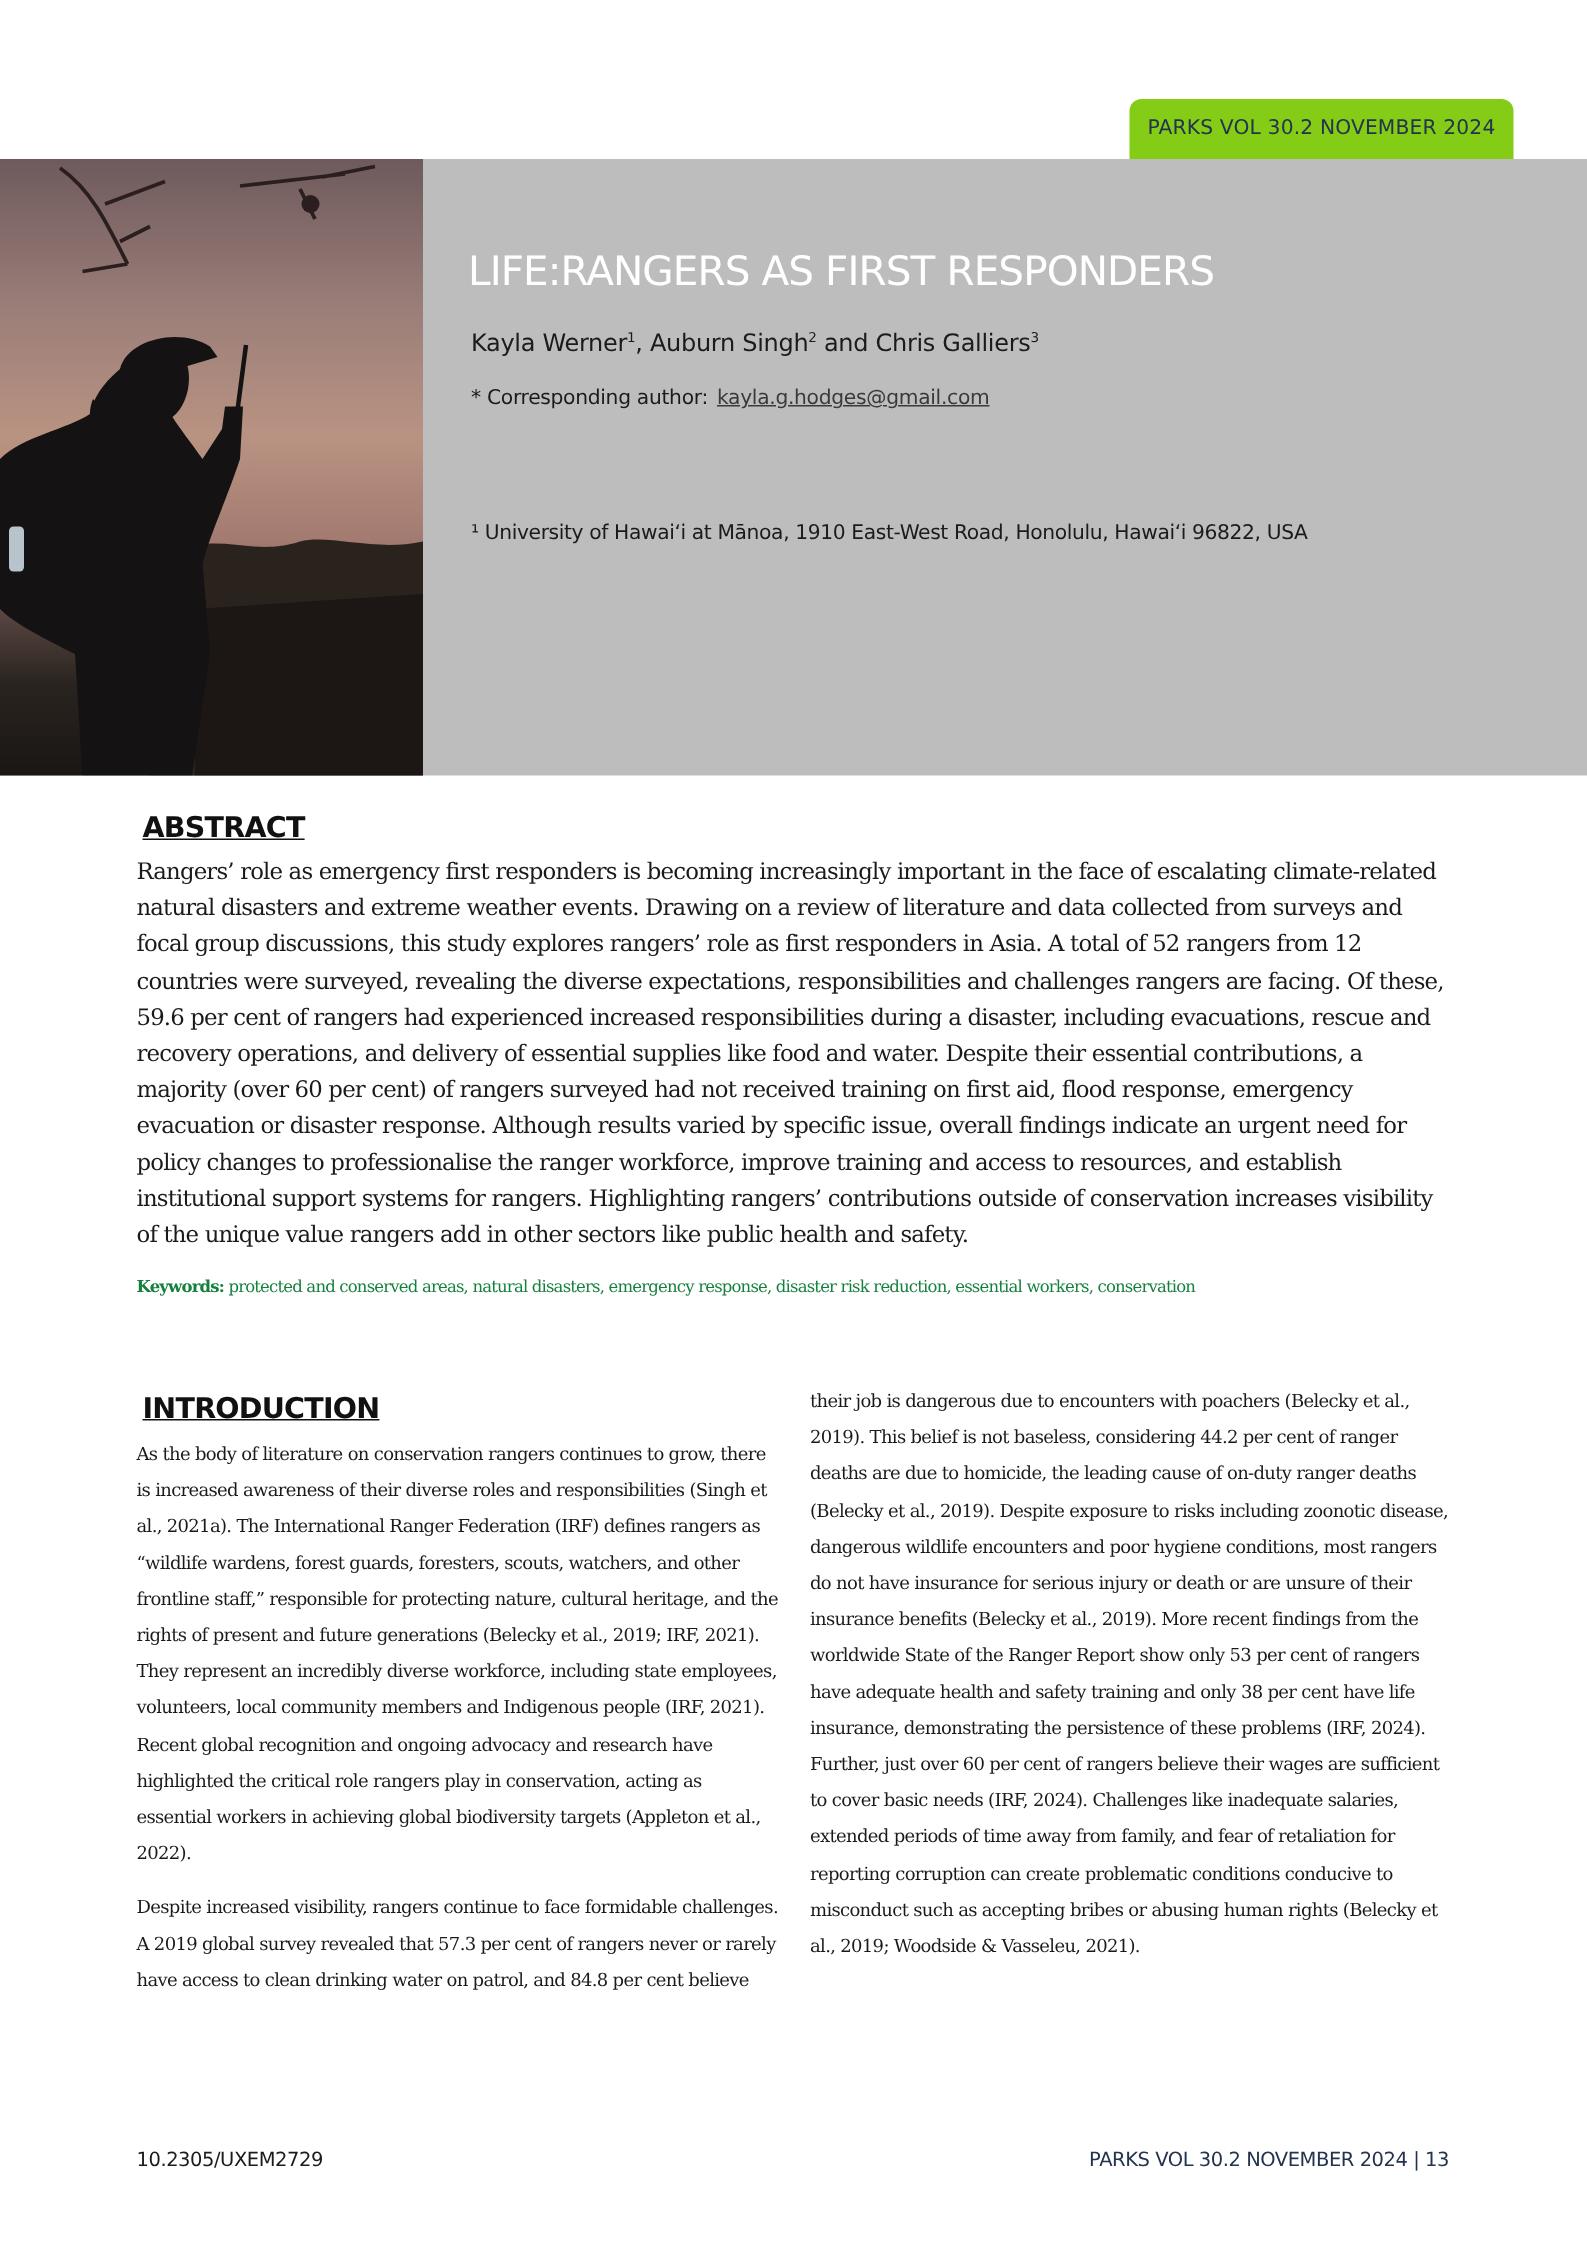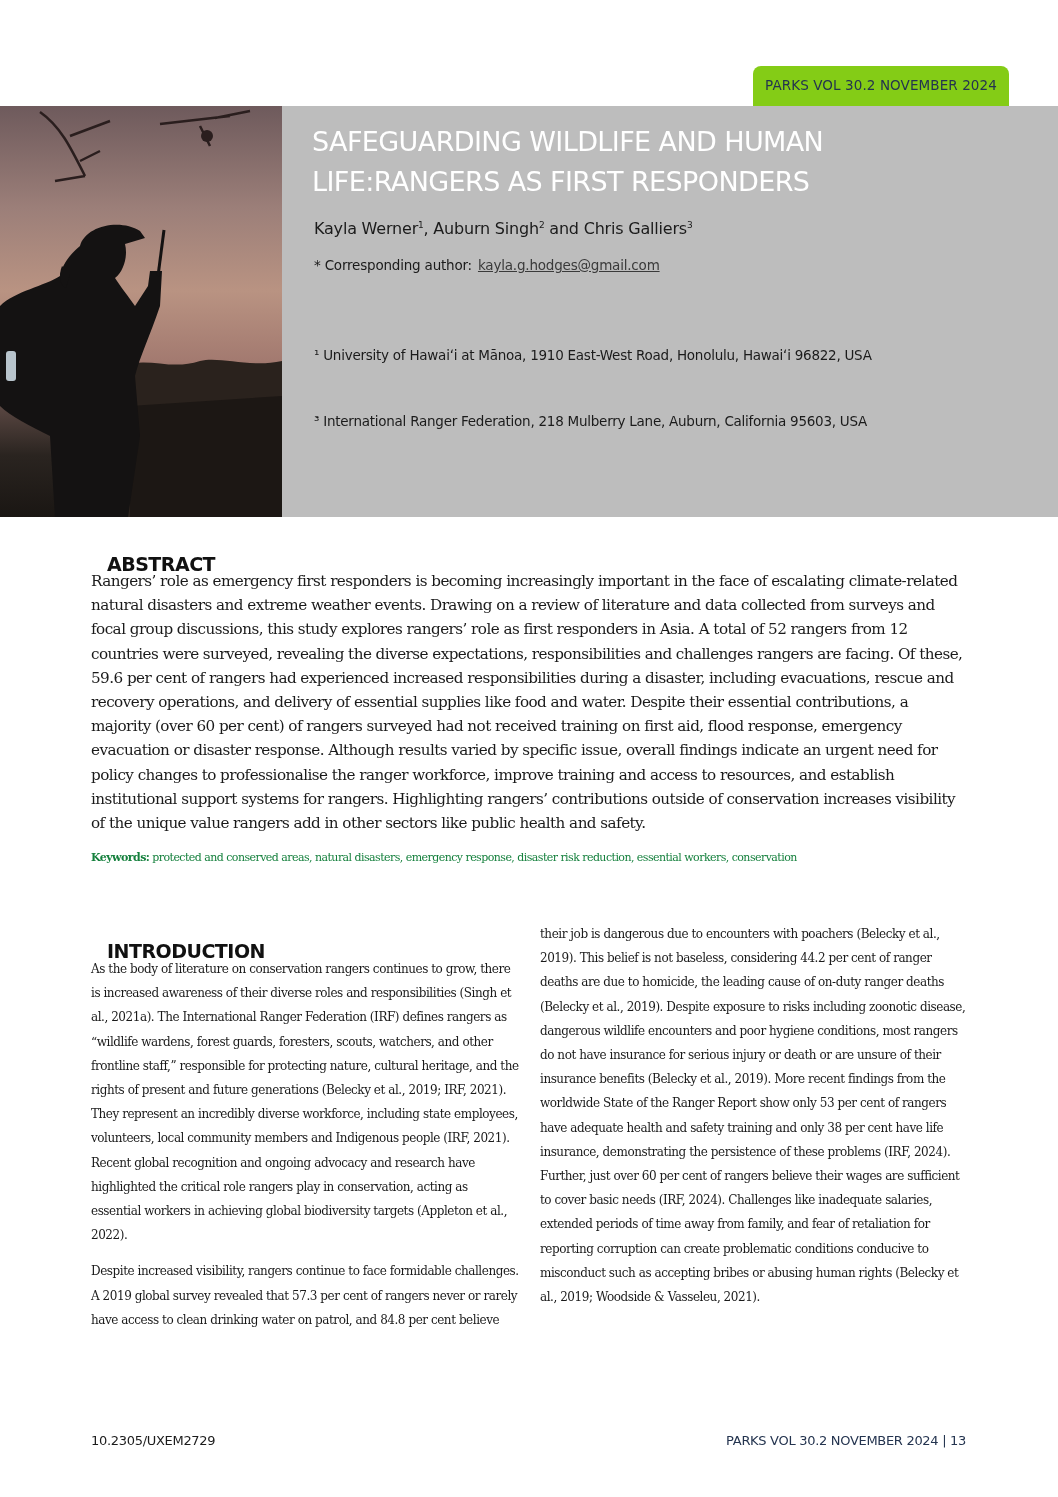--- a/index.html
+++ b/index.html
@@ -37,21 +37,21 @@
     position: absolute; left: 314px; top: 257px; color: #1b1b1b; font-size: 13.5px; letter-spacing: -0.2px;
   }
   .corresp a { color: #3a3a3a; text-decoration: underline; margin-left: 6px; }
   .affils {
     position: absolute; left: 314px; top: 302px; color: #1b1b1b; font-size: 13.5px; line-height: 23.5px;
     letter-spacing: -0.25px;
   }
   .affils div { white-space: nowrap; margin-top: 42px; }
 
   .section-heading {
-    position: absolute; font-size: 19px; font-weight: bold; color: #111; margin: 16px; letter-spacing: -0.5px;
+    position: absolute; font-size: 19px; font-weight: bold; color: #111; margin: 4px; letter-spacing: -0.5px; text-decoration: underline;
   }
   .abstract-text {
     position: absolute; left: 91px; top: 569px; width: 880px; margin: 0;
     font-size: 15.2px; line-height: 24.2px; color: #1a1a1a; letter-spacing: -0.55px;
   }
   .keywords {
     position: absolute; left: 91px; top: 846px; width: 880px; margin: 0;
     font-size: 11px; line-height: 24.2px; color: #15803d; letter-spacing: -0.55px;
   }
   .keywords b { font-weight: bold; }
@@ -83,35 +83,34 @@
     <path d="M80 140 C85 120, 120 112, 140 125 L145 132 L125 138 C128 150, 124 165, 115 172 C120 180, 128 190, 135 200 L148 180 L150 165 L162 165 L160 200 C150 230, 140 250, 135 270 L140 330 L128 411 L55 411 L50 330 C30 320, 10 310, 0 300 L0 200 C15 185, 45 180, 60 170 C62 160, 68 150, 80 140 Z" fill="#141212"></path>
     <path d="M62 160 C58 170, 60 180, 66 182 L70 168 Z" fill="#141212"></path>
 
     <path d="M158 170 L164 124" stroke="#141212" stroke-width="3"></path>
 
     <rect x="6" y="245" width="10" height="30" rx="3" fill="#b8c4cc"></rect>
   </svg>
 </div>
 
 <h1 class="title sans">
-  <span>SAFEGUARDING WILDLIFE AND HUMAN</span><br>
+  <br>
   <span>LIFE:RANGERS AS FIRST RESPONDERS</span>
 </h1>
 
 <div class="authors sans">
   <span>Kayla Werner</span><sup>1</sup><span>, </span><span>Auburn Singh</span><sup>2</sup><span> and </span><span>Chris Galliers</span><sup>3</sup>
 </div>
 
 <div class="corresp sans">
   <span>* Corresponding author:</span><a>kayla.g.hodges@gmail.com</a>
 </div>
 
 <div class="affils sans">
   <div>¹ University of Hawaiʻi at Mānoa, 1910 East-West Road, Honolulu, Hawaiʻi 96822, USA</div>
-  <div>³ International Ranger Federation, 218 Mulberry Lane, Auburn, California 95603, USA</div>
 </div>
 
 <h2 class="section-heading sans" style="left:91px; top:537px;">ABSTRACT</h2>
 <p class="abstract-text serif">Rangers’ role as emergency first responders is becoming increasingly important in the face of escalating climate-related natural disasters and extreme weather events. Drawing on a review of literature and data collected from surveys and focal group discussions, this study explores rangers’ role as first responders in Asia. A total of 52 rangers from 12 countries were surveyed, revealing the diverse expectations, responsibilities and challenges rangers are facing. Of these, 59.6 per cent of rangers had experienced increased responsibilities during a disaster, including evacuations, rescue and recovery operations, and delivery of essential supplies like food and water. Despite their essential contributions, a majority (over 60 per cent) of rangers surveyed had not received training on first aid, flood response, emergency evacuation or disaster response. Although results varied by specific issue, overall findings indicate an urgent need for policy changes to professionalise the ranger workforce, improve training and access to resources, and establish institutional support systems for rangers. Highlighting rangers’ contributions outside of conservation increases visibility of the unique value rangers add in other sectors like public health and safety.</p>
 <p class="keywords serif"><b>Keywords:</b> <span>protected and conserved areas, natural disasters, emergency response, disaster risk reduction, essential workers, conservation</span></p>
 
 <h2 class="section-heading sans" style="left:91px; top:924px;">INTRODUCTION</h2>
 
 <div class="col serif" style="left:91px; top:957px; width:428px;">
   <p>As the body of literature on conservation rangers continues to grow, there is increased awareness of their diverse roles and responsibilities (Singh et al., 2021a). The International Ranger Federation (IRF) defines rangers as “wildlife wardens, forest guards, foresters, scouts, watchers, and other frontline staff,” responsible for protecting nature, cultural heritage, and the rights of present and future generations (Belecky et al., 2019; IRF, 2021). They represent an incredibly diverse workforce, including state employees, volunteers, local community members and Indigenous people (IRF, 2021). Recent global recognition and ongoing advocacy and research have highlighted the critical role rangers play in conservation, acting as essential workers in achieving global biodiversity targets (Appleton et al., 2022).</p>

